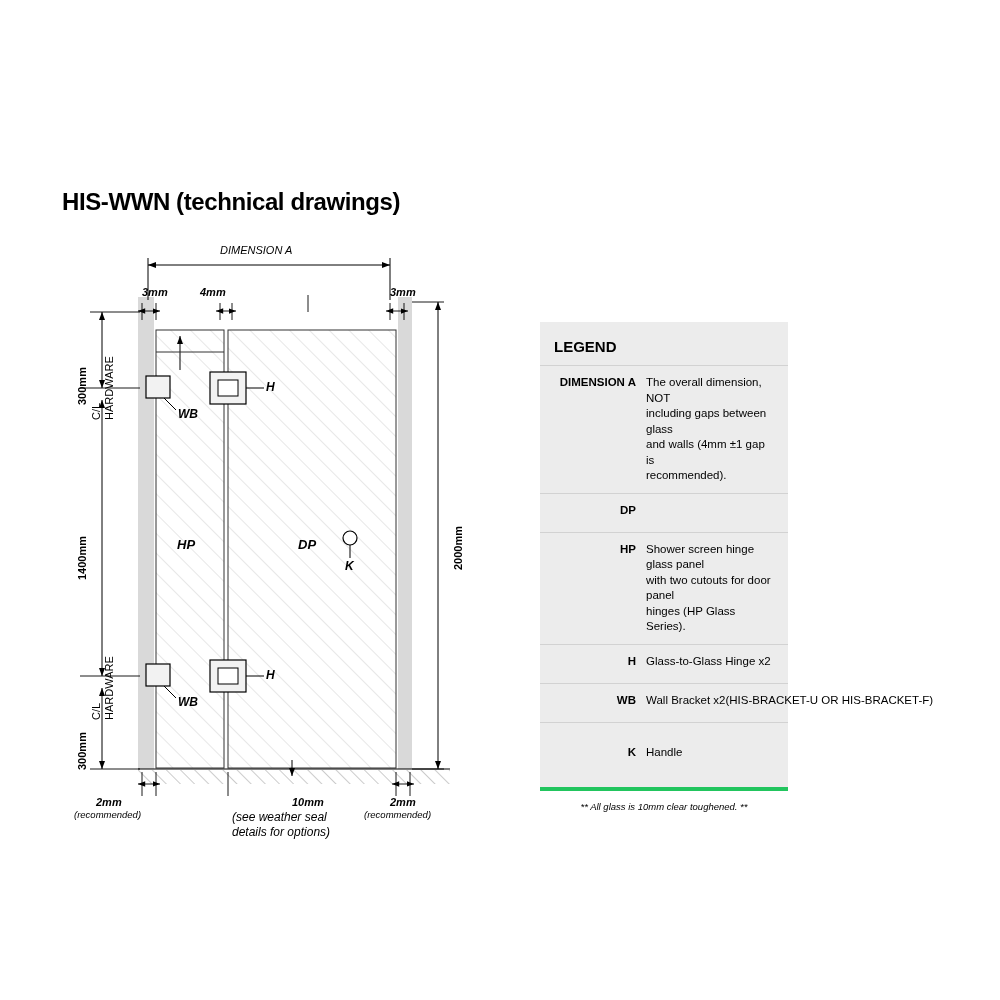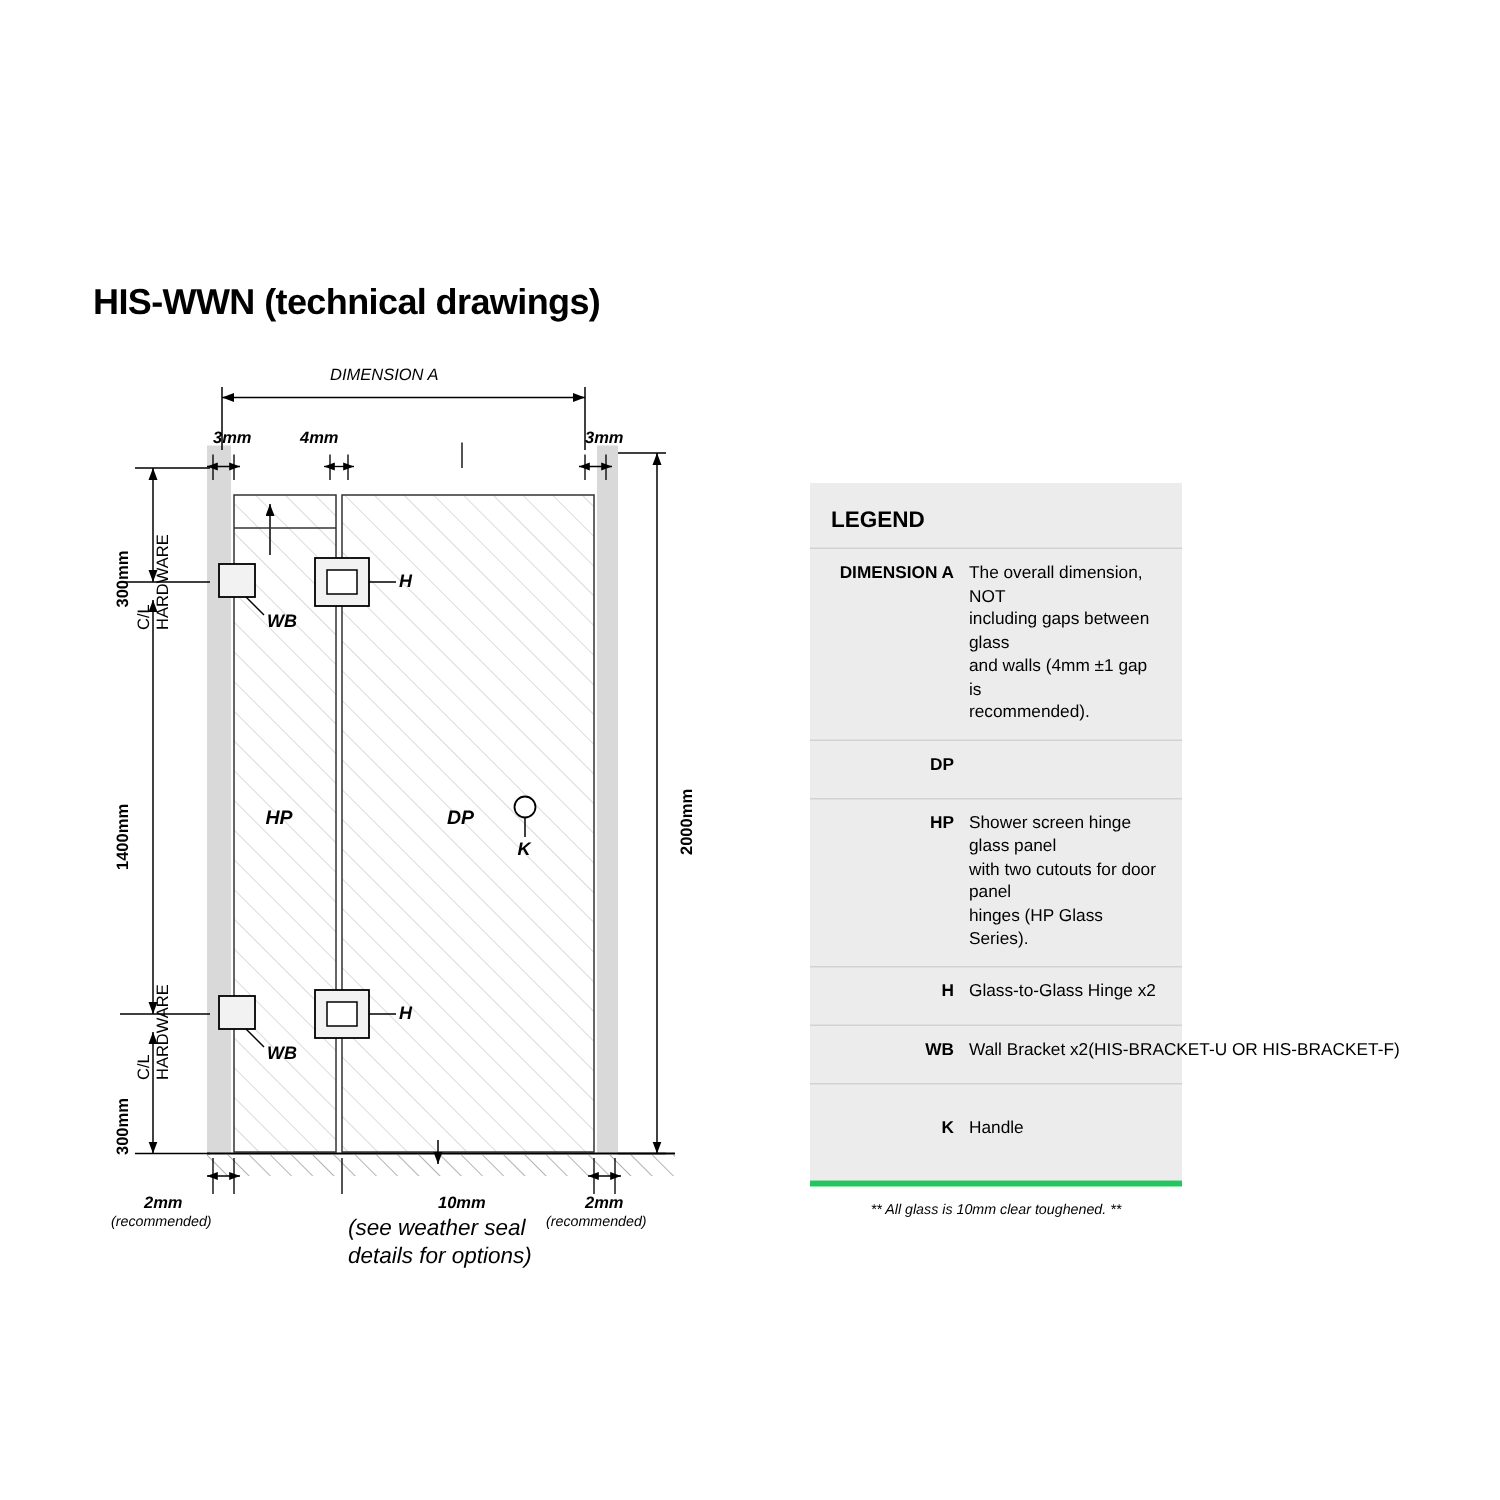--- a/index.html
+++ b/index.html
@@ -215,21 +215,21 @@
 
   <div class="lbl lbl-b" style="left:285px; top:320px; font-size:12px;">K</div>
 
   <div class="lbl lbl-b" style="left:36px; top:556px;">2mm</div>
   <div class="lbl lbl-it" style="left:14px; top:570px; font-size:9.5px;">(recommended)</div>
 
   <div class="lbl lbl-b" style="left:330px; top:556px;">2mm</div>
   <div class="lbl lbl-it" style="left:304px; top:570px; font-size:9.5px;">(recommended)</div>
 
   <div class="lbl lbl-b" style="left:200px; top:556px;margin-left:32px;">10mm</div>
-  <div class="lbl lbl-it" style="left:172px; top:570px; font-size:15px; white-space:pre; line-height:1.25;">(see weather seal
+  <div class="lbl lbl-it" style="left:172px; top:570px; font-size:12px; white-space:pre; line-height:1.25;">(see weather seal
 details for options)</div>
 </div>
 
 <div id="legend">
   <div class="legend-title">LEGEND</div>
 
   <div class="legend-row">
     <div class="key">DIMENSION A</div>
     <div class="desc">The overall dimension, NOT
 including gaps between glass

